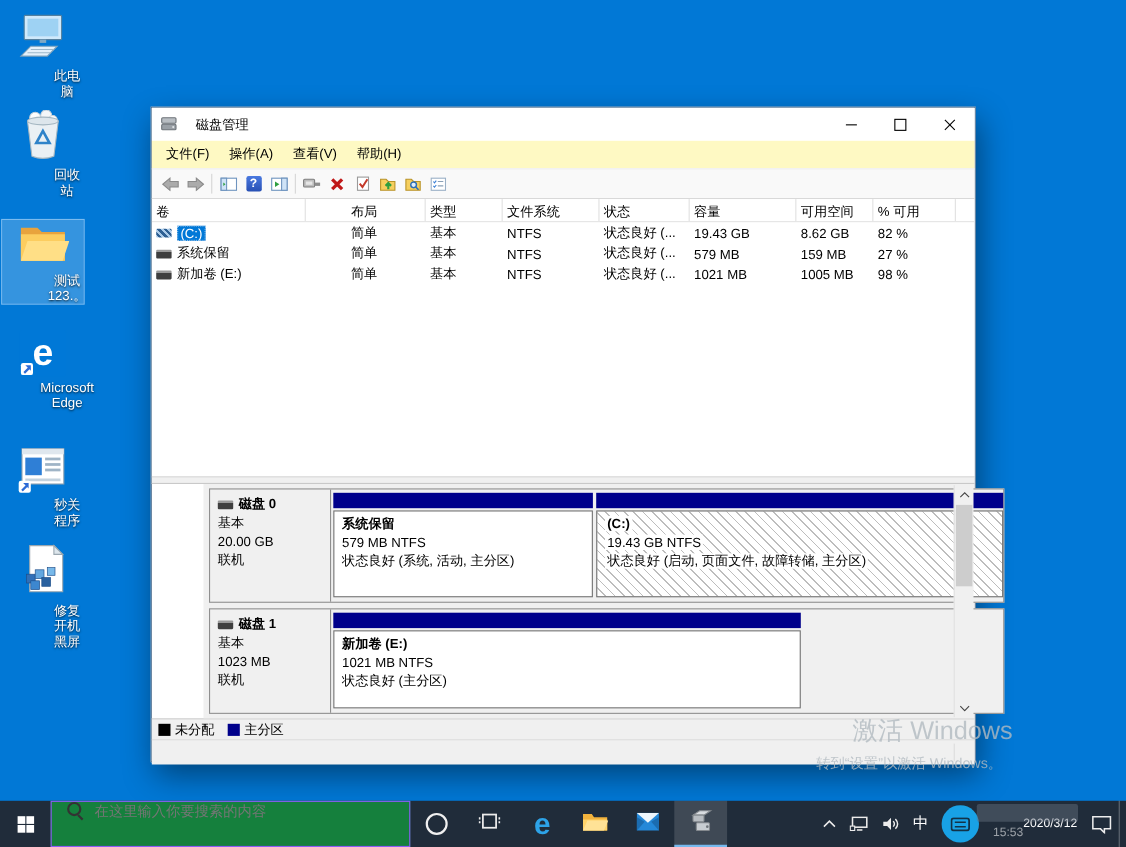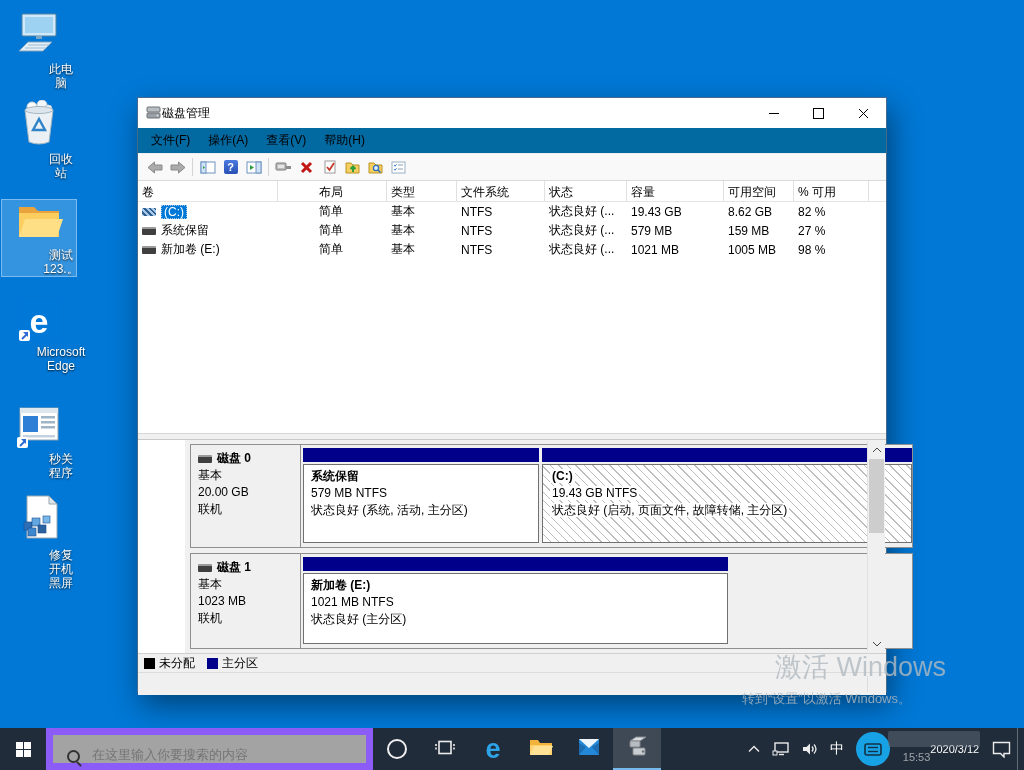--- a/index.html
+++ b/index.html
@@ -13,26 +13,26 @@
   .dicon.selected{background:rgba(140,195,240,.38);outline:1px solid rgba(175,215,250,.7);}
   .tile-edge{width:42px;height:42px;background:#0078d7;border-radius:2px;color:#fff;font-weight:bold;
              font-size:34px;line-height:42px;text-align:center;position:relative;}
   .sc-arrow{position:absolute;left:1px;bottom:1px;width:11px;height:11px;background:#fff;border-radius:2px;}
   .sc-arrow svg{position:absolute;left:1px;top:1px;}
 
   
   .win{position:absolute;left:137px;top:97px;width:748px;height:594px;background:#fff;
        border:1px solid #46698c;box-shadow:4px 12px 28px rgba(0,0,0,.45);font-size:12px;color:#000;}
   .titlebar{height:30px;display:flex;align-items:center;padding-left:8px;background:#fff;}
-  .title-text{margin-left:0;text-align:right;}
+  .title-text{margin-left:16px;text-align:right;}
   .winbtns{margin-left:auto;display:flex;height:30px;}
   .winbtn{width:45px;height:30px;display:flex;align-items:center;justify-content:center;}
   .glyph-min{width:10px;height:1px;background:#000;}
   .glyph-max{width:9px;height:9px;border:1px solid #000;}
-  .menubar{height:25px;display:flex;align-items:center;padding-left:4px;background:#0369a1;}
+  .menubar{height:25px;display:flex;align-items:center;padding-left:4px;background:#fef9c3;}
   .menu-item{padding:4px 9px;}
   .toolbar{height:26px;border-top:1px solid #eee;border-bottom:1px solid #d9d9d9;background:#f9f9f9;
            display:flex;align-items:center;padding-left:5px;}
   .tbtn{width:23px;height:22px;display:flex;align-items:center;justify-content:center;}
   .tsep{width:1px;height:18px;background:#d5d5d5;margin:0 3px;}
   .help-chip{width:14px;height:14px;background:linear-gradient(#4a79e0,#2850b4);color:#fff;font-weight:bold;
              font-size:11px;line-height:14px;text-align:center;border-radius:2px;}
 
   
   .vol-pane{height:252px;background:#fff;overflow:hidden;}
@@ -72,30 +72,30 @@
 
   .legend{height:18px;background:#f0f0f0;border-top:1px solid #cfcfcf;display:flex;align-items:center;
           padding-left:6px;gap:12px;}
   .lg-item{display:flex;align-items:center;gap:4px;}
   .lg-sw{width:11px;height:11px;display:inline-block;}
   .statusbar{height:22px;background:#f0f0f0;border-top:1px solid #dcdcdc;position:relative;}
   .statusbar .grip{position:absolute;right:18px;top:3px;bottom:3px;width:1px;background:#dcdcdc;}
 
   
   .watermark{position:absolute;left:742px;top:649px;color:rgba(178,186,193,.8);z-index:5;pointer-events:none;}
-  .watermark .l1{font-size:27px;margin-left:33px;}
+  .watermark .l1{font-size:23px;margin-left:33px;}
   .watermark .l2{font-size:13px;margin-top:5px;}
 
   
   .taskbar{position:absolute;left:0;bottom:0;width:1024px;height:42px;background:#202c3a;display:flex;
            align-items:stretch;color:#fff;z-index:10;}
   .tb-start{width:46px;display:flex;align-items:center;justify-content:center;}
   .winlogo{display:grid;grid-template-columns:7px 7px;grid-template-rows:7px 7px;gap:1px;}
   .winlogo span{background:#fff;}
-  .tb-search{width:327px;background:#a3a3a3;display:flex;align-items:flex-end;border:7px solid #8b5cf6;box-sizing:border-box;}
+  .tb-search{width:327px;background:#15803d;display:flex;align-items:flex-start;border:1px solid #8b5cf6;box-sizing:border-box;}
   .mag{width:9px;height:9px;border:2px solid #333;border-radius:50%;position:relative;margin:0 10px 0 14px;flex:none;}
   .mag::after{content:"";position:absolute;width:2px;height:6px;background:#333;left:9px;top:9px;transform:rotate(-45deg);}
   .tb-search input{border:none;background:transparent;outline:none;font-size:13px;color:#111;width:270px;
                    font-family:"Liberation Sans","DejaVu Sans",sans-serif;}
   .tb-btn{width:48px;display:flex;align-items:center;justify-content:center;}
   .tb-btn.active{background:rgba(255,255,255,.14);box-shadow:inset 0 -2px 0 #76b9ed;}
   .cortana-ring{width:16px;height:16px;border:2px solid #f0f0f0;border-radius:50%;}
   .edge-e{font-size:27px;font-weight:bold;color:#2da3e8;line-height:1;}
   .tray{margin-left:auto;display:flex;align-items:center;}
   .tray-item{height:42px;display:flex;align-items:center;justify-content:center;padding:0 6px;}

